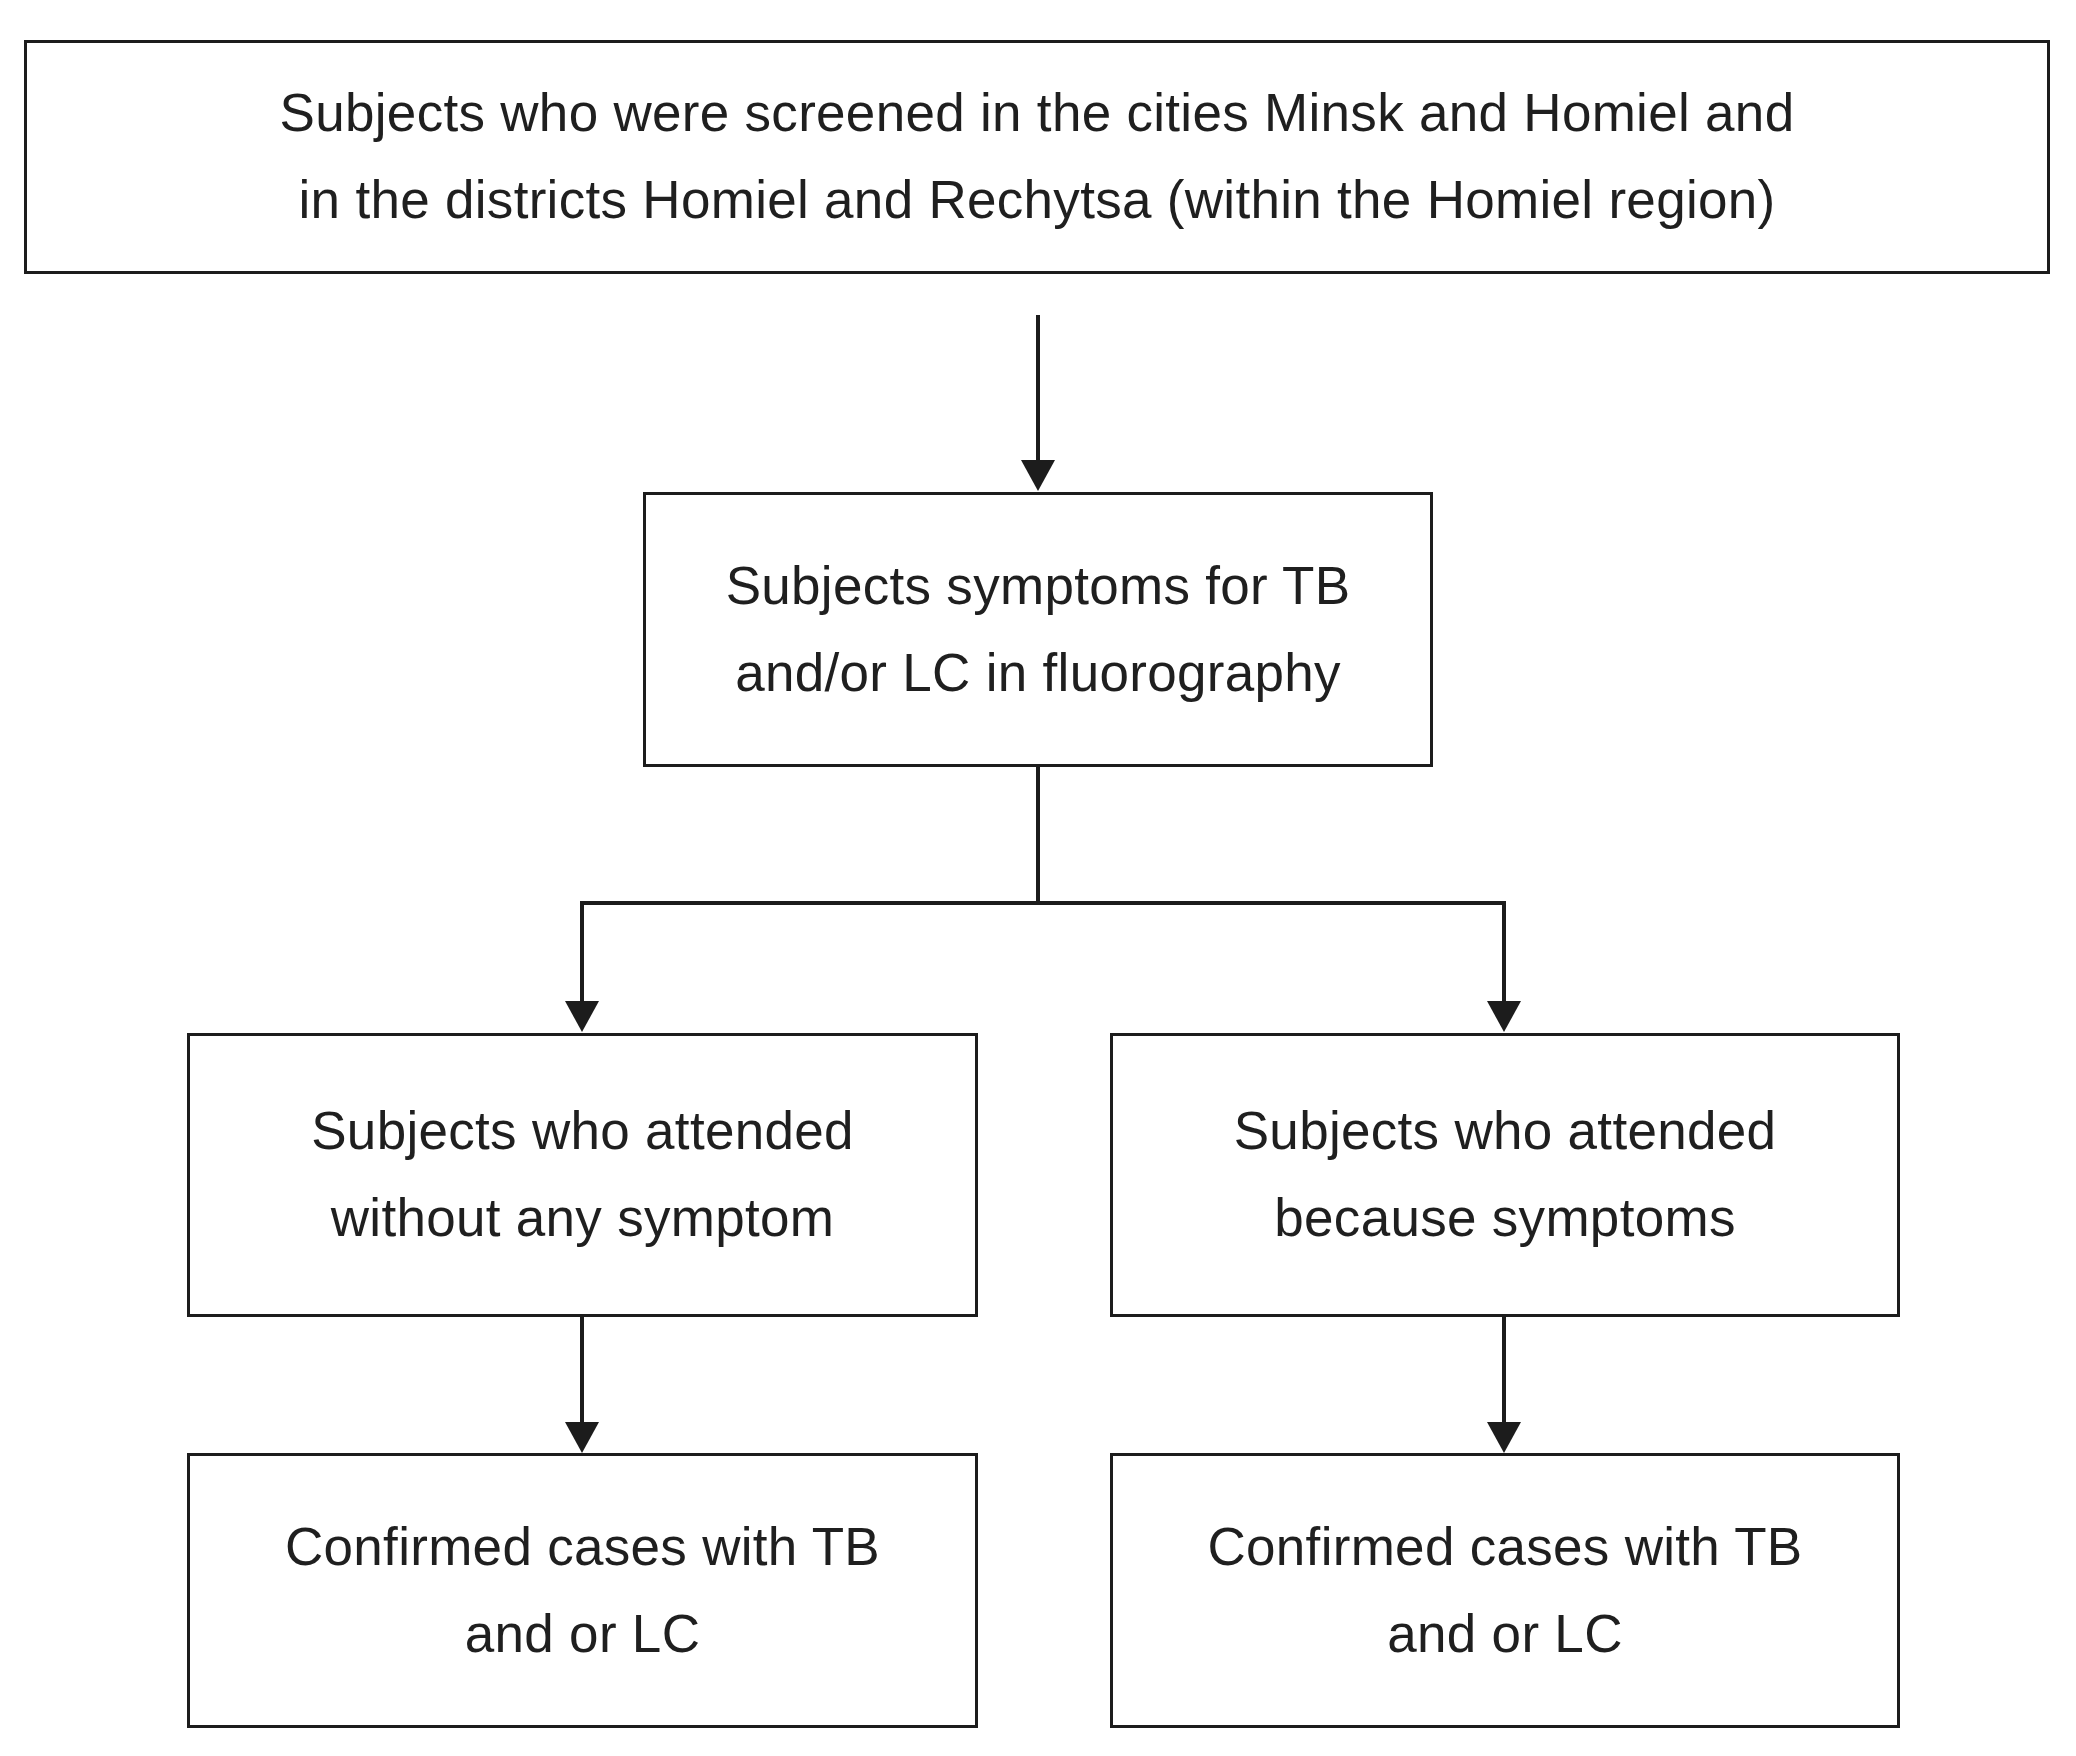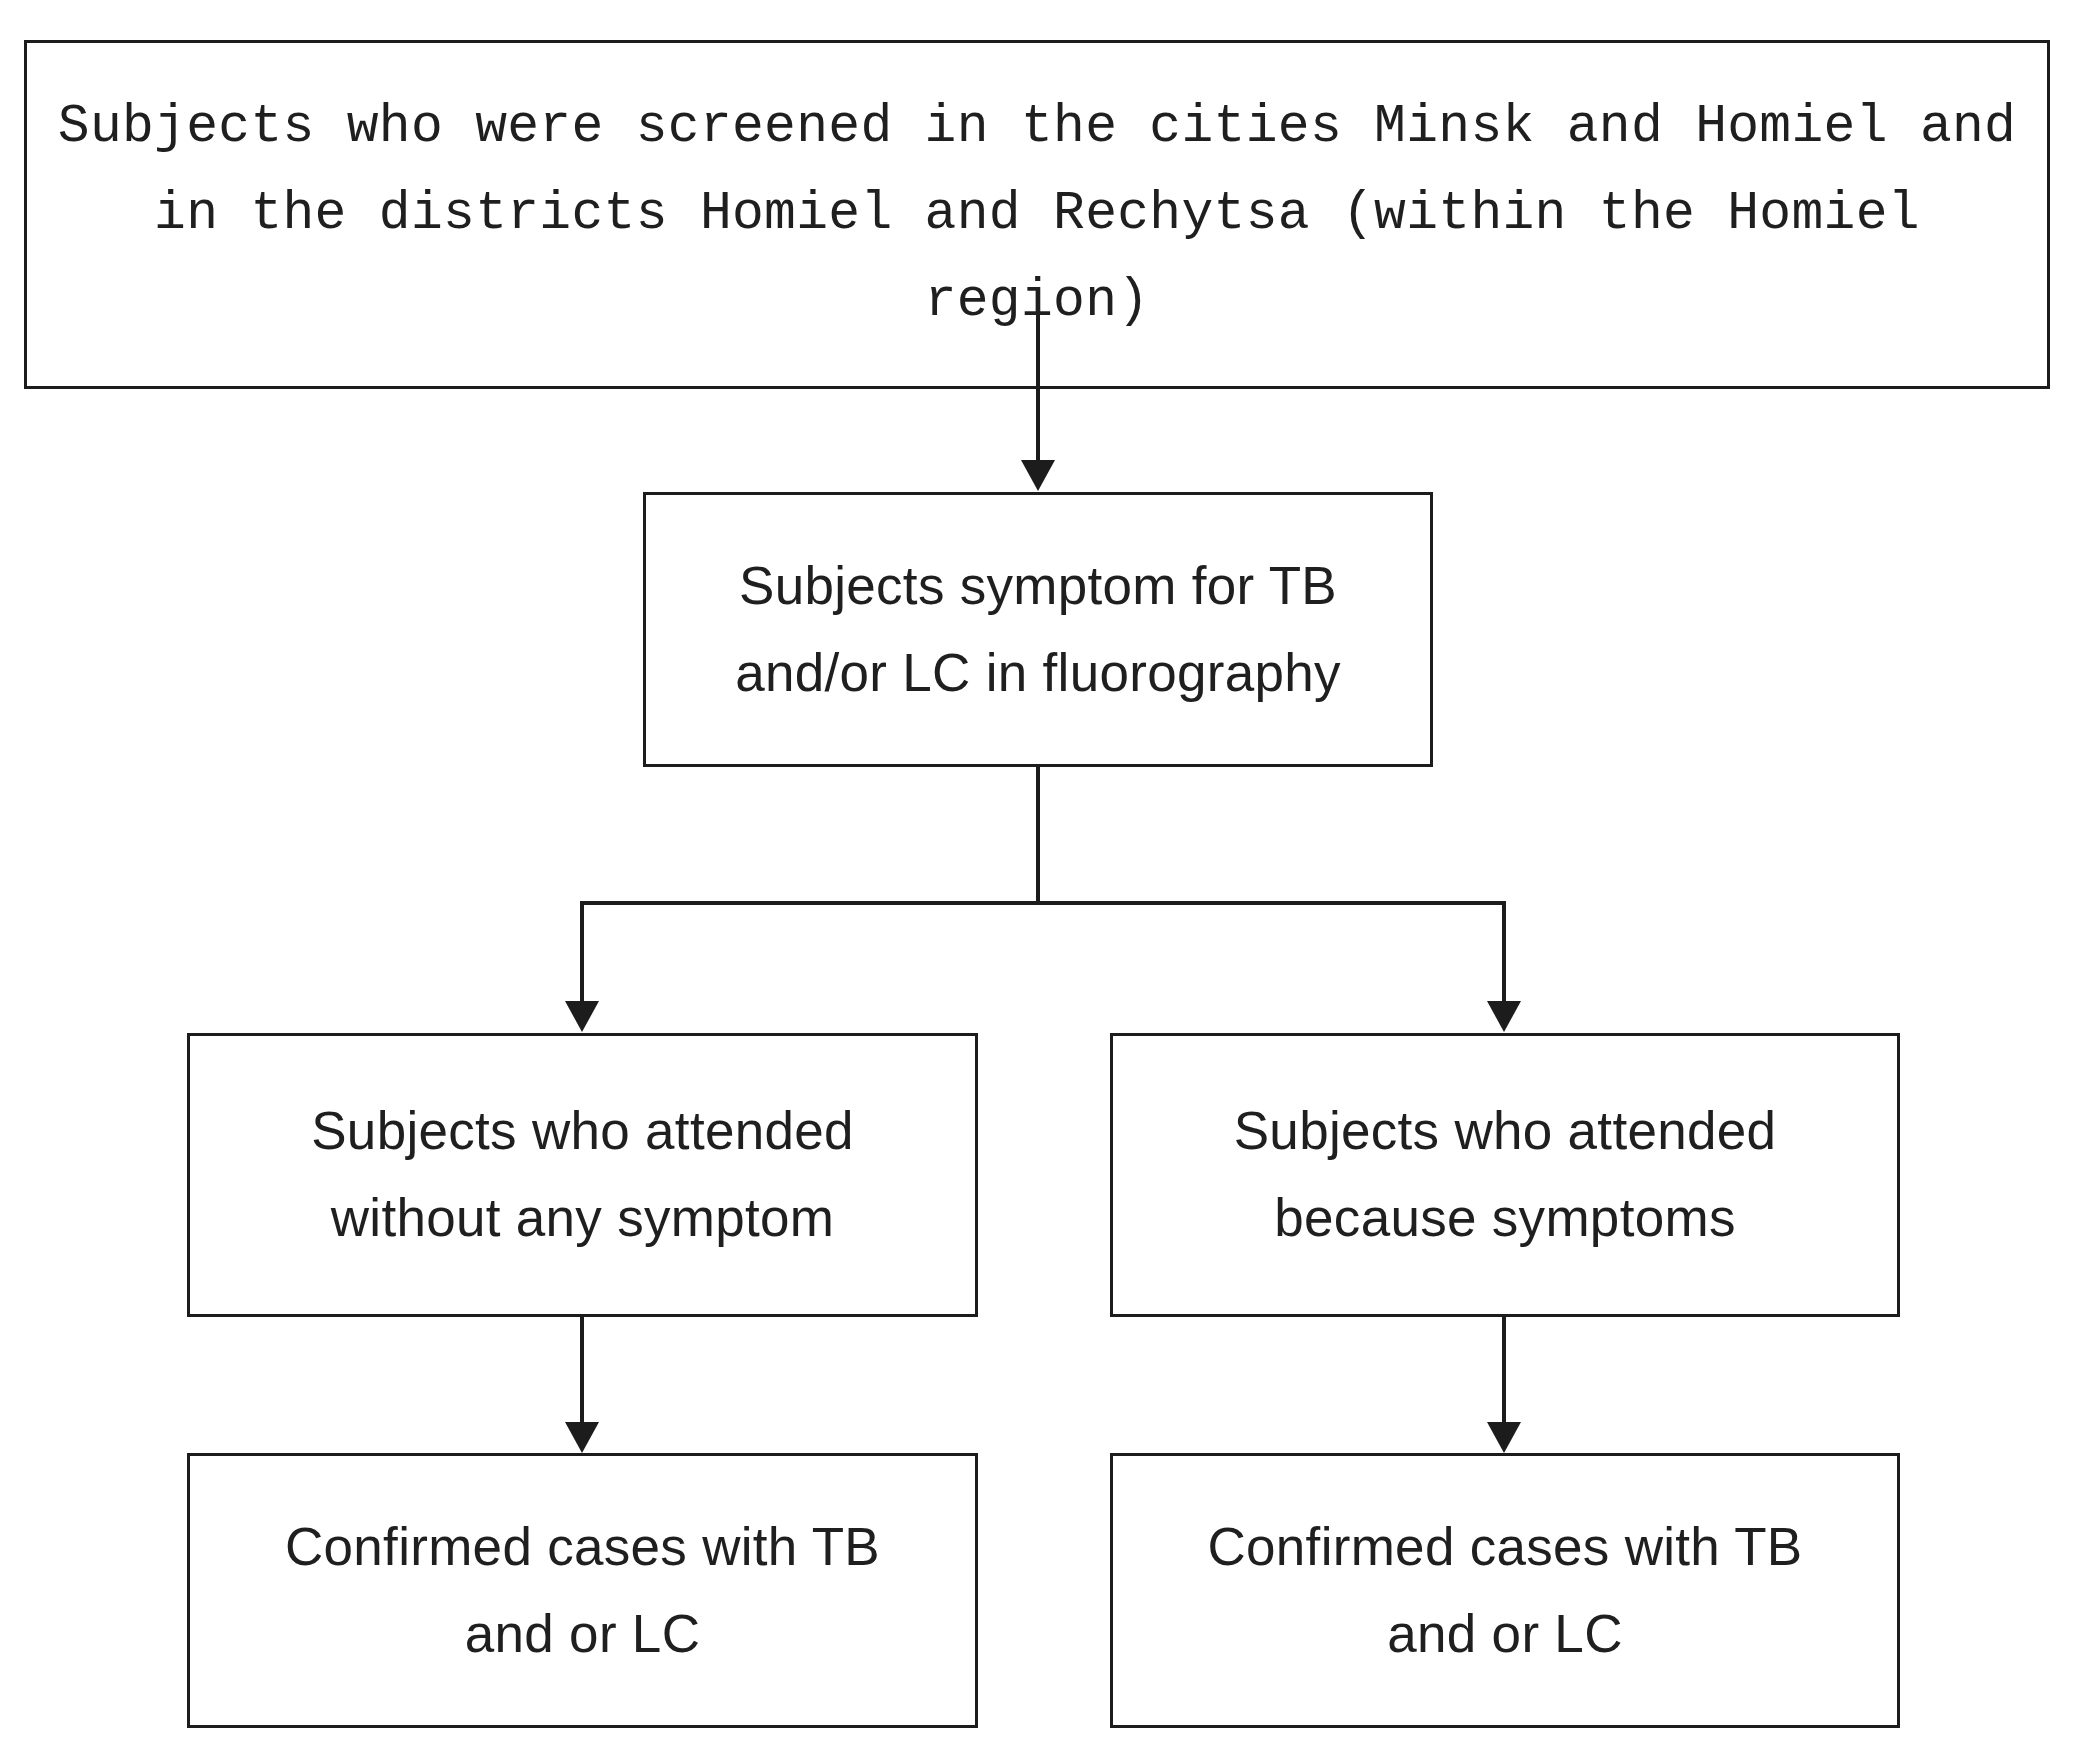--- a/index.html
+++ b/index.html
@@ -42,30 +42,30 @@
     border-left: 17px solid transparent;
     border-right: 17px solid transparent;
     border-top: 31px solid #1c1c1c;
   }
 </style>
 </head>
 <body>
 
 <div class="canvas">
 
-  <div class="node" style="left:24px; top:40px; width:2026px; height:349px;font-family:Liberation Mono, monospace;">
+  <div class="node" style="left:24px; top:40px; width:2026px; height:234px;">
     <div class="node-text">Subjects who were screened in the cities Minsk and Homiel and
 in the districts Homiel and Rechytsa (within the Homiel region)</div>
   </div>
 
   <div class="vline" style="left:1036px; top:315px; height:148px;"></div>
   <div class="arrowhead" style="left:1021px; top:460px;"></div>
 
   <div class="node" style="left:643px; top:492px; width:790px; height:275px;">
-    <div class="node-text">Subjects symptom for TB
+    <div class="node-text">Subjects symptoms for TB
 and/or LC in fluorography</div>
   </div>
 
   <div class="vline" style="left:1036px; top:767px; height:136px;"></div>
   <div class="hline" style="left:580px; top:901px; width:926px;"></div>
   <div class="vline" style="left:580px; top:901px; height:103px;"></div>
   <div class="arrowhead" style="left:565px; top:1001px;"></div>
   <div class="vline" style="left:1502px; top:901px; height:103px;"></div>
   <div class="arrowhead" style="left:1487px; top:1001px;"></div>
 

